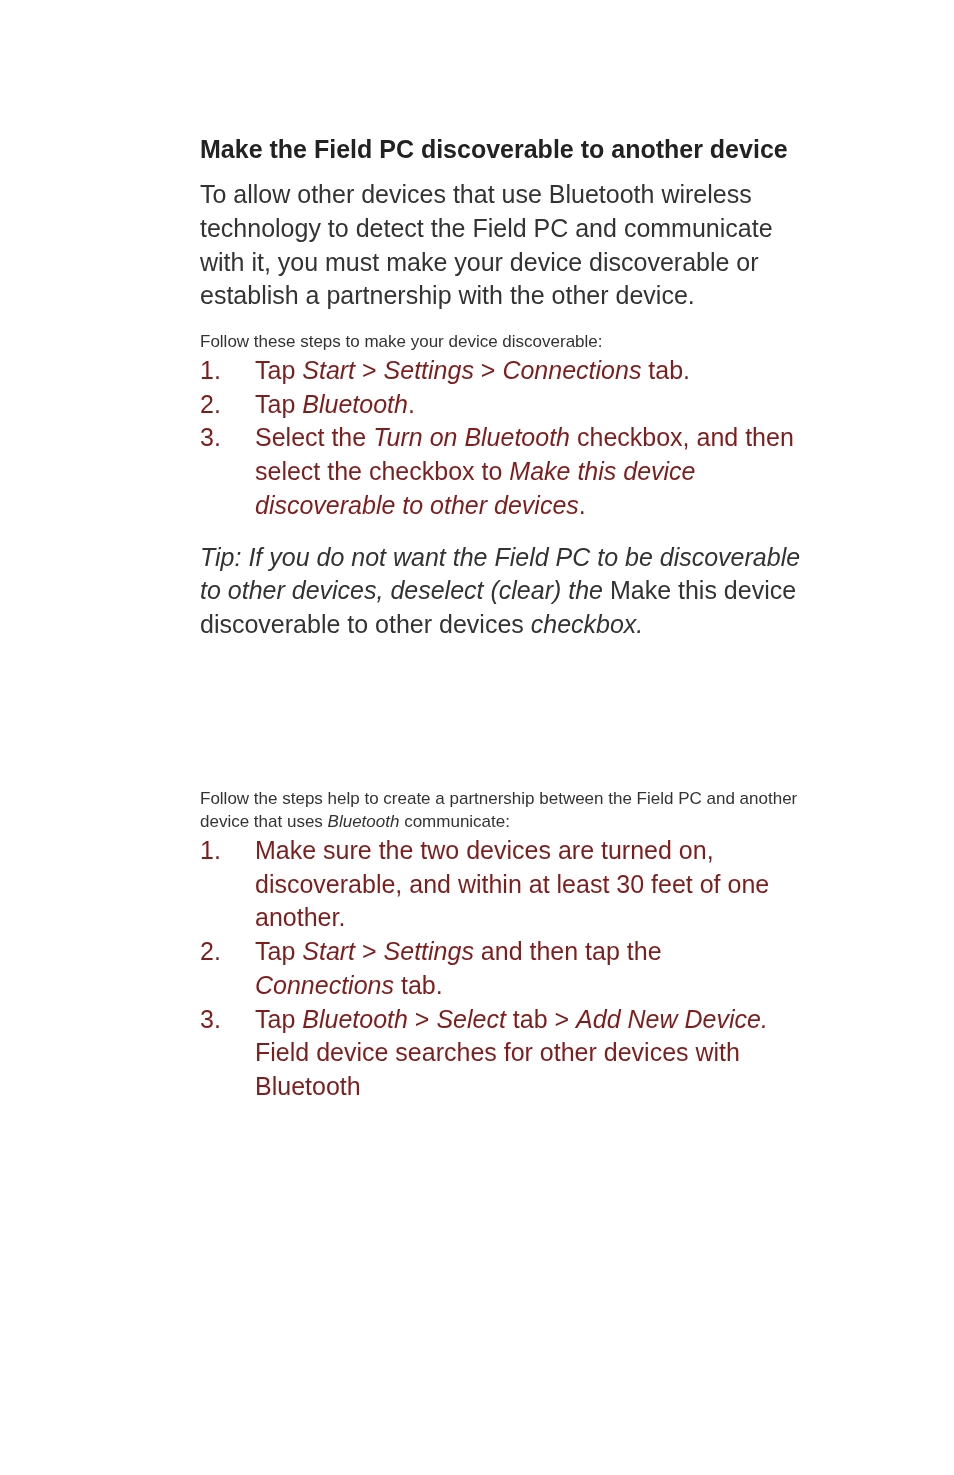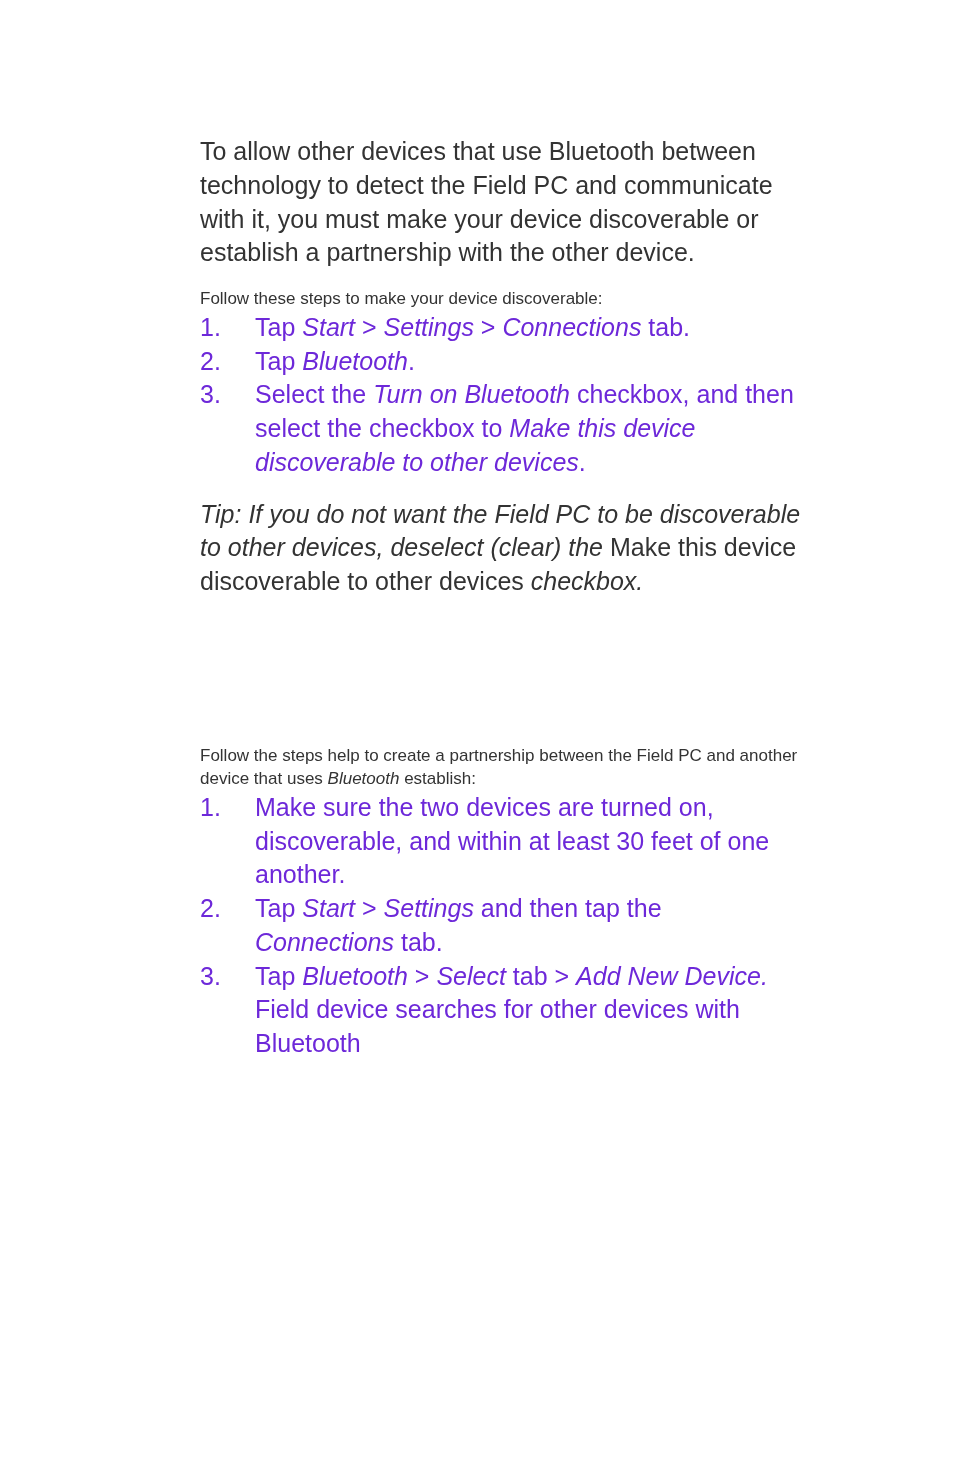--- a/index.html
+++ b/index.html
@@ -33,21 +33,21 @@
       color: #333;
     }
     .list {
       list-style: none;
       counter-reset: item;
       margin-bottom: 18px;
     }
     .list li {
       font-size: 25px;
       line-height: 1.35;
-      color: #6d28d9;
+      color: #7f1d1d;
       counter-increment: item;
       padding-left: 55px;
       position: relative;
     }
     .list li::before {
       content: counter(item) ".";
       position: absolute;
       left: 0;
       width: 40px;
     }
@@ -62,22 +62,23 @@
     }
     .spacer {
       height: 120px;
     }
   </style>
 </head>
 <body>
 
 <div>
 
+  <div class="heading">Make the Field PC discoverable to another device</div>
 
-  <div class="para">To allow other devices that use Bluetooth between technology to detect the Field PC and communicate with it, you must make your device discoverable or establish a partnership with the other device.</div>
+  <div class="para">To allow other devices that use Bluetooth wireless technology to detect the Field PC and communicate with it, you must make your device discoverable or establish a partnership with the other device.</div>
 
   <div class="intro-line">Follow these steps to make your device discoverable:</div>
 
   <ol class="list">
     <li>
       <span>Tap </span><span class="italic">Start</span><span> &gt; </span><span class="italic">Settings</span><span> &gt; </span><span class="italic">Connections</span><span> tab.</span>
     </li>
     <li>
       <span>Tap </span><span class="italic">Bluetooth</span><span>.</span>
     </li>
@@ -87,21 +88,21 @@
   </ol>
 
   <div class="tip">
     <span class="italic">Tip: If you do not want the Field PC to be discoverable to other devices, deselect (clear) the </span><span>Make this device discoverable to other devices</span><span class="italic"> checkbox.</span>
   </div>
 
   <div class="spacer"></div>
 
 
   <div class="intro-line">
-    <span>Follow the steps help to create a partnership between the Field PC and another device that uses </span><span class="italic">Bluetooth</span><span> establish:</span>
+    <span>Follow the steps help to create a partnership between the Field PC and another device that uses </span><span class="italic">Bluetooth</span><span> communicate:</span>
   </div>
 
   <ol class="list">
     <li>
       <span>Make sure the two devices are turned on, discoverable, and within at least 30 feet of one another.</span>
     </li>
     <li>
       <span>Tap </span><span class="italic">Start</span><span> &gt; </span><span class="italic">Settings</span><span> and then tap the </span><span class="italic">Connections</span><span> tab.</span>
     </li>
     <li>

